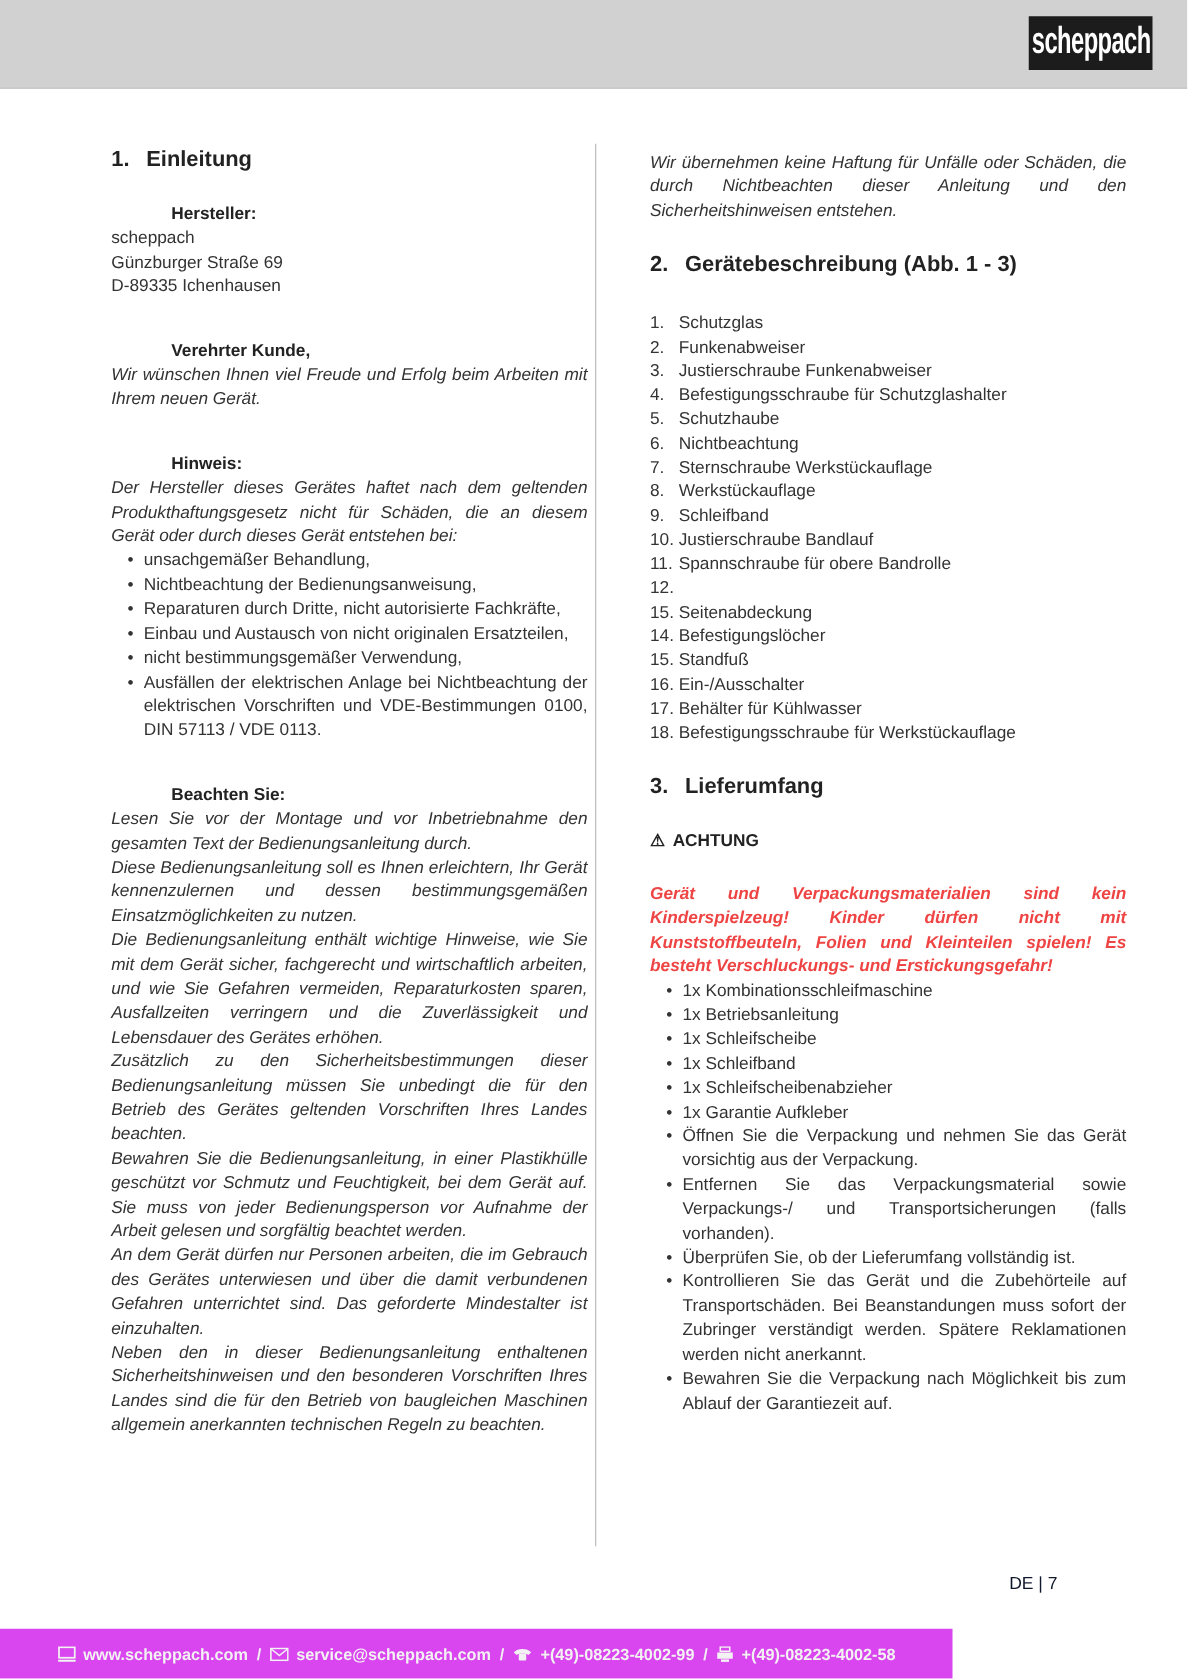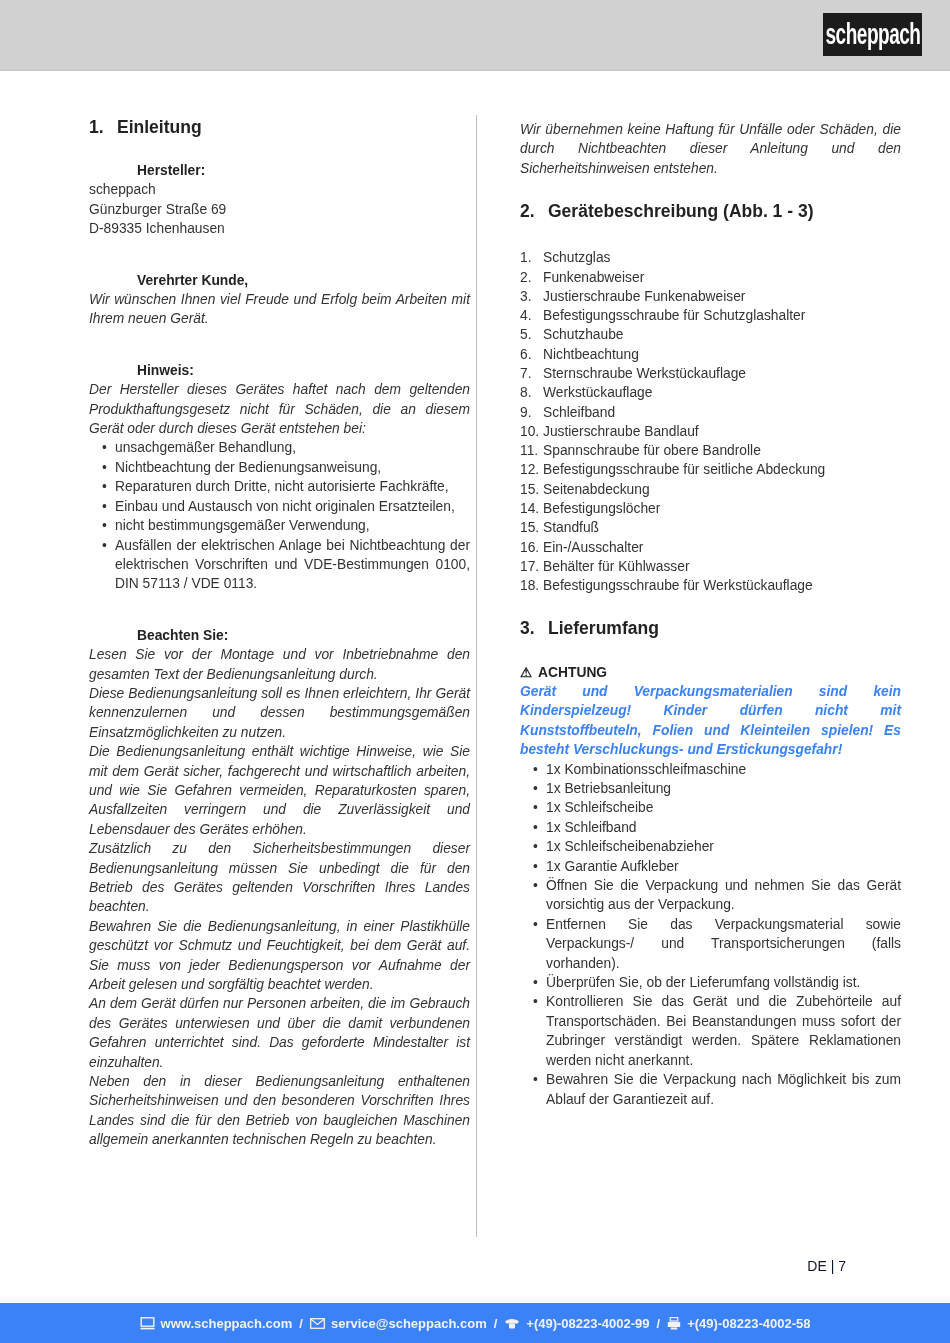--- a/index.html
+++ b/index.html
@@ -63,31 +63,31 @@
   .bullets { list-style: none; margin: 0; padding: 0; }
   .bullet-item { position: relative; padding-left: 26px; text-align: justify; }
   .bullet-item .dot { position: absolute; left: 13px; top: 0; }
   
   .device-list { list-style: none; margin: 0; padding: 0; }
   .device-item { display: flex; line-height: 19.3px; }
   .device-item .d-num { flex: none; width: 23px; }
   
   .warn-label { display: flex; align-items: baseline; font-weight: bold; color: #222222; margin: 0; }
   .warn-icon { margin-right: 6px; font-size: 13.5px; }
-  .bold-para { font-weight: bold; color: #3b82f6; }
+  .bold-para { font-weight: bold; color: #ef4444; margin-top: 23px; }
   
   .page-num {
     position: absolute; top: 1258px; right: 104px;
     font-size: 14px; color: #0f172a;
   }
   
   .footer-bar {
     position: absolute; left: 0; top: 1303px;
-    width: 950px; height: 40px;
-    background: #3b82f6;
+    width: 762px; height: 40px;
+    background: #d946ef;
     display: flex; align-items: center; justify-content: center;
   }
   .footer-inner {
     display: flex; align-items: center;
     color: #f2f2f2; font-size: 13px; font-weight: bold;
   }
   .f-item { display: flex; align-items: center; }
   .f-icon { display: flex; align-items: center; margin-right: 6px; }
   .f-icon svg { display: block; }
   .f-sep { margin: 0 7px; }
@@ -239,21 +239,20 @@
           <span>Justierschraube Bandlauf</span>
         </li>
 
         <li class="device-item">
           <span class="d-num">11.</span>
           <span>Spannschraube für obere Bandrolle</span>
         </li>
 
         <li class="device-item">
           <span class="d-num">12.</span>
-          <span>Befestigungsschraube für seitliche Abdeckung</span>
         </li>
 
         <li class="device-item">
           <span class="d-num">15.</span>
           <span>Seitenabdeckung</span>
         </li>
 
         <li class="device-item">
           <span class="d-num">14.</span>
           <span>Befestigungslöcher</span>

